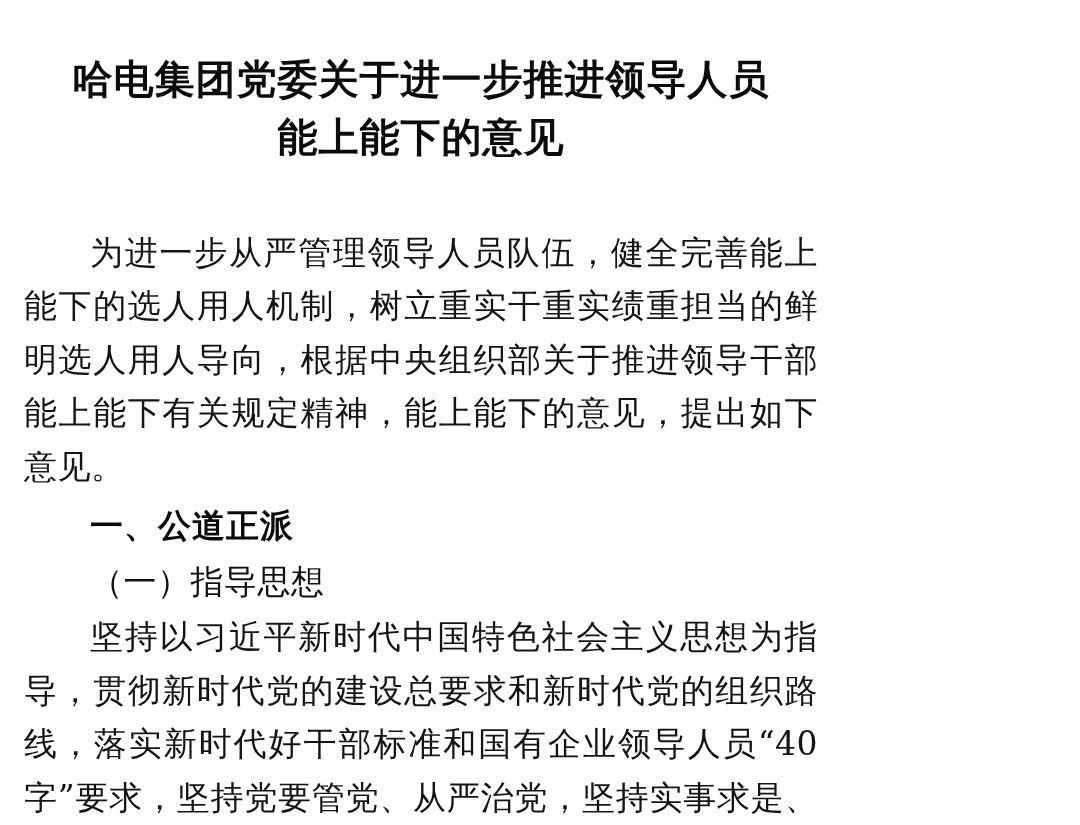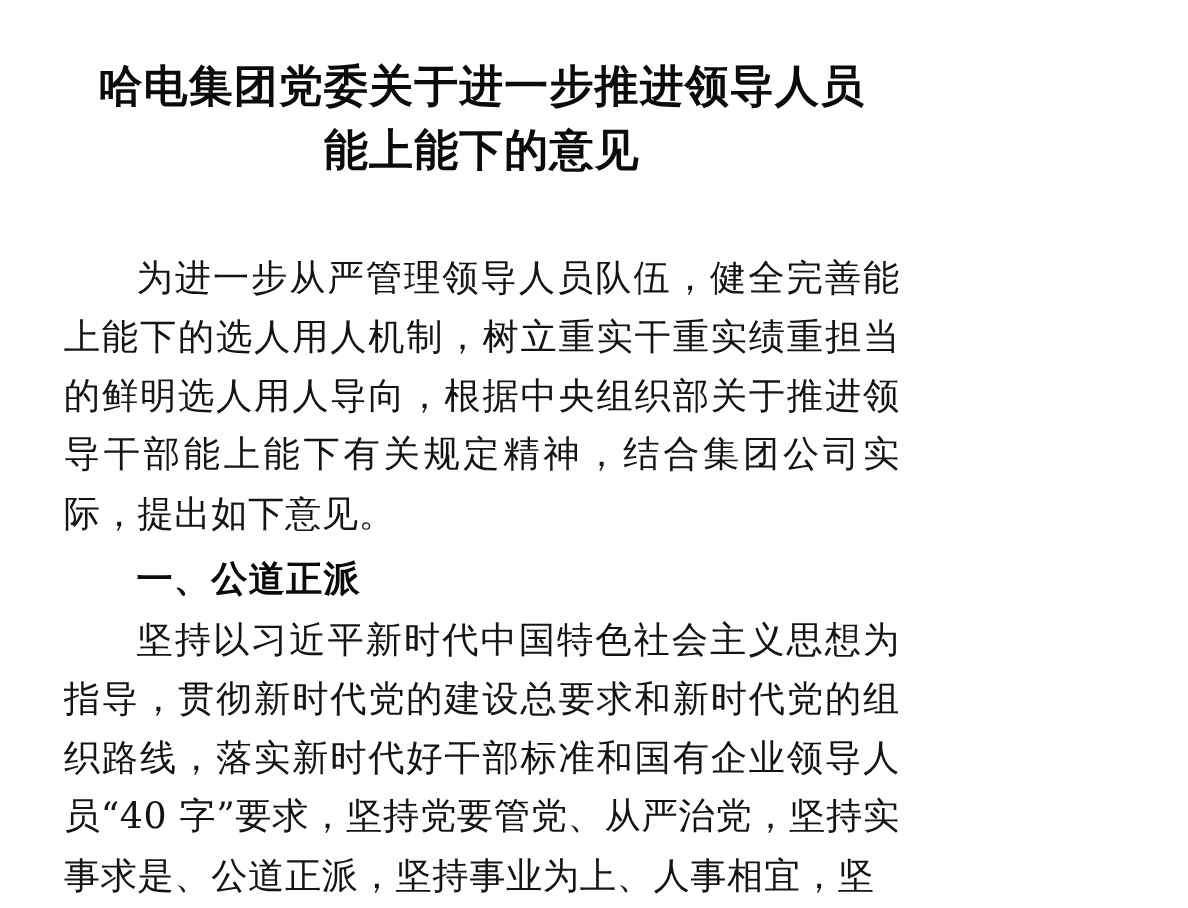--- a/index.html
+++ b/index.html
@@ -13,21 +13,21 @@
     overflow: hidden;
     font-family: "DejaVu Serif", "Liberation Serif", serif;
     color: #121212;
   }
   .page {
     position: relative;
     width: 876px;
     height: 825px;
     background: #fefefe;
     box-sizing: border-box;
-    padding: 36px 58px 0 58px;
+    padding: 36px 58px 0 24px;
   }
   .doc-title {
     text-align: center;
     font-family: "DejaVu Sans", "Liberation Sans", sans-serif;
     font-weight: bold;
     font-size: 40px;
     line-height: 1.45;
     letter-spacing: 1px;
     color: #0b0b0b;
     margin: 14px 0 0 0;
@@ -80,18 +80,19 @@
 <div class="page">
 
   <h1 class="doc-title">
     <span class="line">哈电集团党委关于进一步推进领导人员</span>
     <span class="line">能上能下的意见</span>
   </h1>
 
   <div class="title-gap"></div>
 
   <div class="body-block">
-    <p class="para indent">为进一步从严管理领导人员队伍，健全完善能上能下的选人用人机制，树立重实干重实绩重担当的鲜明选人用人导向，根据中央组织部关于推进领导干部能上能下有关规定精神，结合集团公司实际，提出如下意见。</p>
+    <p class="para indent">为进一步从严管理领导人员队伍，健全完善能上能下的选人用人机制，树立重实干重实绩重担当的鲜明选人用人导向，根据中央组织部关于推进领导干部能上能下有关规定精神，能上能下的意见，提出如下意见。</p>
     <p class="heading-1">一、公道正派</p>
+    <p class="heading-2">（一）指导思想</p>
     <p class="para indent">坚持以习近平新时代中国特色社会主义思想为指导，贯彻新时代党的建设总要求和新时代党的组织路线，落实新时代好干部标准和国有企业领导人员“40 字”要求，坚持党要管党、从严治党，坚持实事求是、公道正派，坚持事业为上、人事相宜，坚</p>
   </div>
 
 </div>
 
 </body></html>

